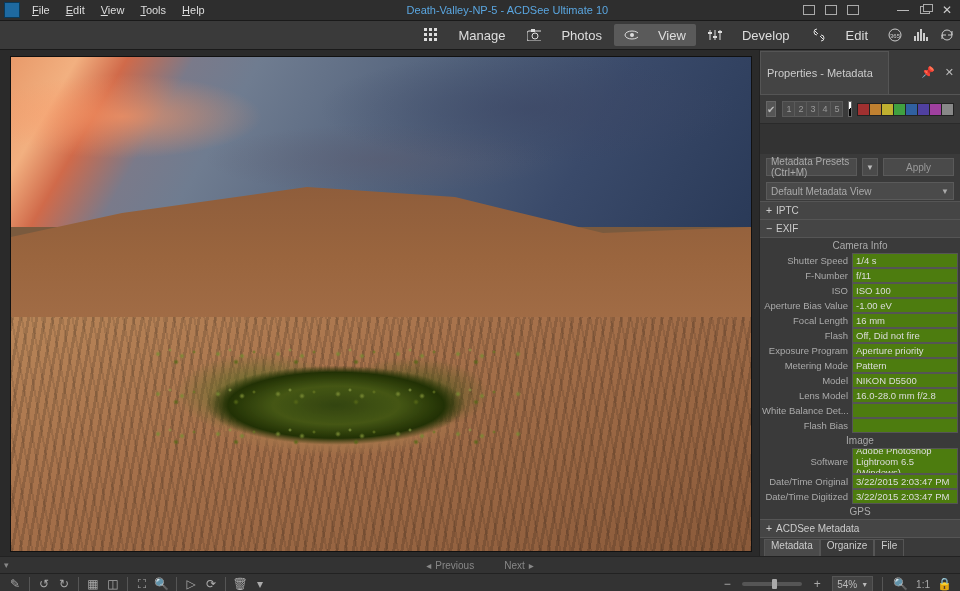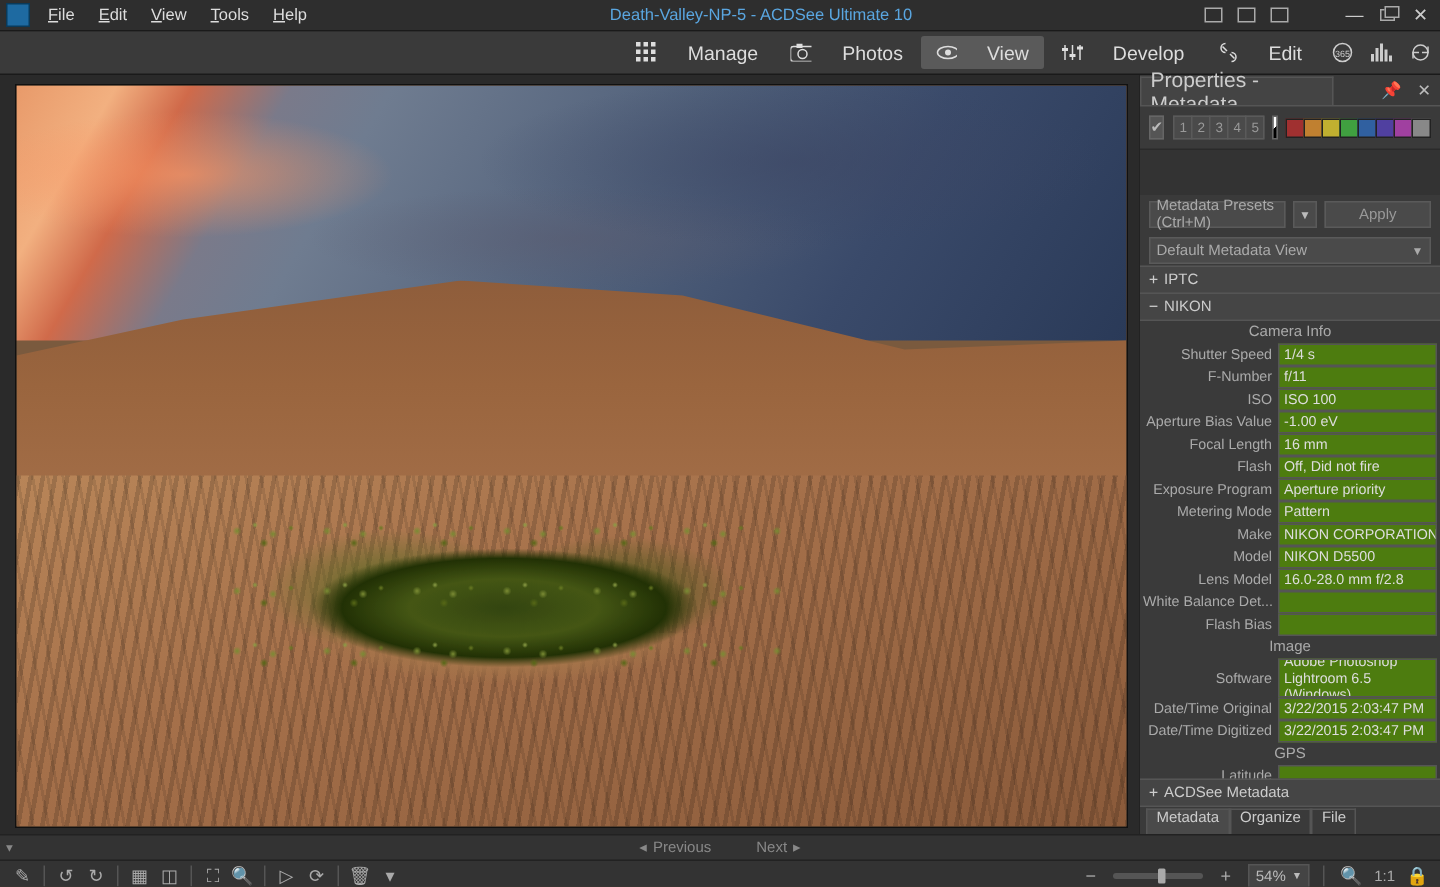--- a/index.html
+++ b/index.html
@@ -33,21 +33,21 @@
   .ripples{position:absolute;left:0;right:0;top:260px;bottom:0;background:repeating-linear-gradient(100deg,rgba(0,0,0,0.15) 0 3px,transparent 3px 8px),repeating-linear-gradient(80deg,rgba(0,0,0,0.1) 0 2px,transparent 2px 10px)}
   .bush{position:absolute;left:135px;top:285px;width:380px;height:115px;background:
     radial-gradient(ellipse 180px 55px at 50% 55%,#3a4a1a 0%,#4a5a1e 35%,#2a3810 60%,transparent 72%),
     radial-gradient(ellipse 120px 58px at 30% 45%,#5a6a2a 0%,transparent 70%),
     radial-gradient(ellipse 110px 52px at 70% 45%,#4a5820 0%,transparent 70%);
     filter:contrast(1.1)}
   .bush::after{content:"";position:absolute;inset:0;background:radial-gradient(circle 3px at 20% 30%,#7a8a3a,transparent),radial-gradient(circle 2px at 40% 20%,#8a9a4a,transparent),radial-gradient(circle 3px at 60% 35%,#7a8a3a,transparent),radial-gradient(circle 2px at 80% 25%,#6a7a2a,transparent),radial-gradient(circle 3px at 50% 50%,#5a6a20,transparent);background-repeat:repeat;background-size:60px 40px}
   .mound{position:absolute;left:160px;top:365px;width:330px;height:75px;background:radial-gradient(ellipse 165px 42px at 50% 0%,#c09068 0%,#a5754a 50%,transparent 80%)}
 
   .side{width:200px;background:#3a3a3a;border-left:1px solid #222;display:flex;flex-direction:column}
-  .side-tab{height:18px;background:#444;border:1px solid #555;border-bottom:none;display:flex;align-items:center;padding:0 6px;font-size:14px;color:#ccc;width:115px;margin-top:1px;gap:6px}
+  .side-tab{height:18px;background:#444;border:1px solid #555;border-bottom:none;display:flex;align-items:center;padding:12px 6px;font-size:11px;color:#ccc;width:115px;margin-top:1px;gap:6px}
   .side-body{flex:1;background:#3a3a3a;border-top:1px solid #555;overflow:hidden;display:flex;flex-direction:column}
   .rating-row{height:28px;display:flex;align-items:center;gap:6px;padding:0 6px;border-bottom:1px solid #2a2a2a}
   .chk{width:14px;height:14px;background:#555;border:1px solid #666;display:flex;align-items:center;justify-content:center;color:#bbb;font-size:10px}
   .nums{display:flex}
   .nums span{width:11px;height:14px;background:#4a4a4a;border:1px solid #5a5a5a;font-size:9px;display:flex;align-items:center;justify-content:center;color:#999;margin-right:-1px}
   .ztog{width:14px;height:14px;background:linear-gradient(135deg,#fff 50%,#000 50%);border:1px solid #666}
   .swatches{display:flex;margin-left:auto}
   .swatches span{width:11px;height:11px;border:1px solid #222;margin-left:-1px}
   .spacer-dark{height:30px;background:#333}
   .preset-row{display:flex;gap:5px;padding:4px 6px;align-items:center}
@@ -255,21 +255,21 @@
           <span>Default Metadata View</span>
             <span style="font-size:8px">▼</span>
         </div>
       </div>
       <div class="sect">
           <span class="pm">+</span>
           <span>IPTC</span>
         </div>
       <div class="sect">
           <span class="pm">−</span>
-          <span>NIKON</span>
+          <span>EXIF</span>
         </div>
 
       <div style="flex:1;overflow:hidden" id="exif-body">
         <div class="grp-head">Camera Info</div>
         <div id="exif-rows">
             <div class="kv">
               <div class="k">Shutter Speed</div>
               <div class="v">1/4 s</div>
             </div>
             <div class="kv">
@@ -292,24 +292,20 @@
               <div class="k">Flash</div>
               <div class="v">Off, Did not fire</div>
             </div>
             <div class="kv">
               <div class="k">Exposure Program</div>
               <div class="v">Aperture priority</div>
             </div>
             <div class="kv">
               <div class="k">Metering Mode</div>
               <div class="v">Pattern</div>
-            </div>
-            <div class="kv">
-              <div class="k">Make</div>
-              <div class="v">NIKON CORPORATION</div>
             </div>
             <div class="kv">
               <div class="k">Model</div>
               <div class="v">NIKON D5500</div>
             </div>
             <div class="kv">
               <div class="k">Lens Model</div>
               <div class="v">16.0-28.0 mm f/2.8</div>
             </div>
             <div class="kv">

